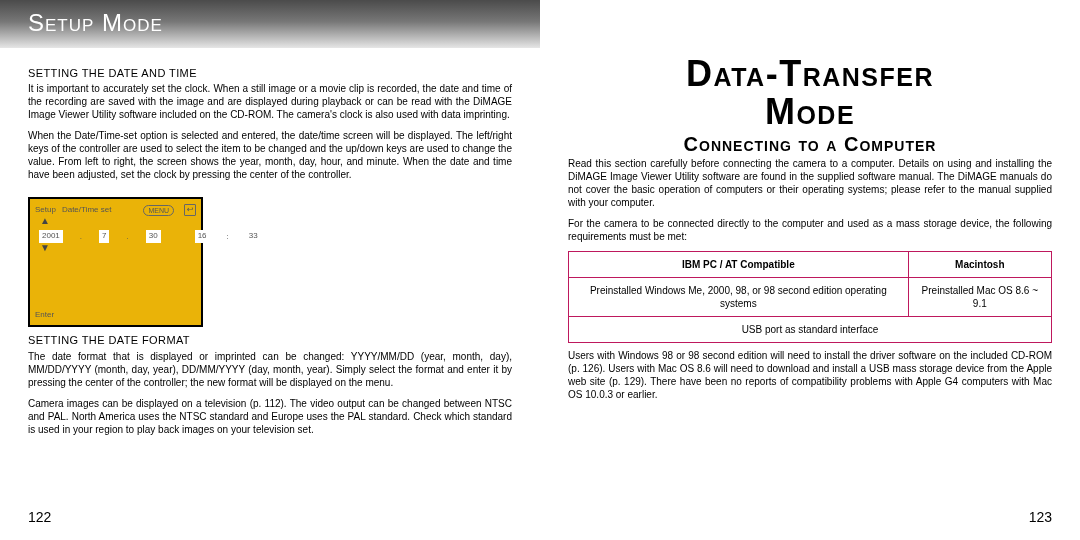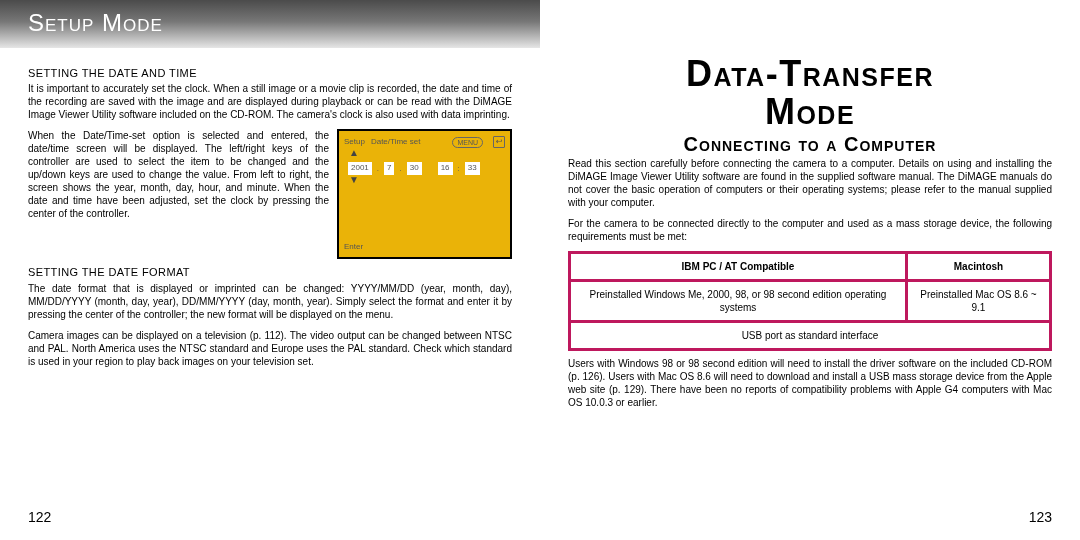--- a/index.html
+++ b/index.html
@@ -40,42 +40,42 @@
     height: 48px;
     font-variant: small-caps;
     letter-spacing: 1px;
     font-size: 24px;
     padding: 7px 0 0 28px;
   }
 
   .content-left { padding-top: 60px; }
   .heading { text-transform: uppercase; font-size: 11px; margin: 6px 0 2px; letter-spacing: 0.4px; }
   .para { font-size: 10px; margin: 0 0 8px; text-align: justify; }
-  .row { display: flex; gap: 8px; }
+  .row { display: flex; gap: 8px; flex-direction: column; }
   .row .para { flex: 1; }
 
   
   .lcd-wrap {
     width: 175px; height: 130px;
     border: 2px solid #000;
     background: #eab308;
     box-sizing: border-box;
     padding: 5px;
     font-size: 8px;
     position: relative;
     color: #555;
     flex: none;
   }
   .lcd-top { display:flex; align-items:center; gap:6px; }
   .menu-oval {
     border:1px solid #666; border-radius: 6px; padding:0 4px;
     font-size:7px;
   }
   .lcd-arrow { font-size: 10px; line-height:1; color:#444; width:12px; text-align:center; padding-left:4px;}
-  .lcd-values { display:flex; gap:5px; align-items:flex-end; margin-top:4px; padding-left:4px;}
+  .lcd-values { display:flex; gap:17px; align-items:flex-end; margin-top:4px; padding-left:4px;}
   .chip { background:#fff; padding:1px 3px; font-size:8px; }
   .spacer1 { flex:1; }
   .lcd-bottom { position:absolute; bottom:5px; left:5px; font-size:8px; }
 
   .page-num { position:absolute; bottom:14px; font-size:14px; }
   .page-num-left { left:28px; }
   .page-num-right { right:28px; }
 
   
   .big-title {
@@ -85,21 +85,21 @@
   .sub-title {
     text-align:center; font-size:20px; font-variant:small-caps;
     letter-spacing:1px; margin:0 0 0;
   }
 
   
   .compat {
     width:100%; border-collapse:collapse; margin:6px 0;
   }
   .compat th, .compat td {
-    border:3px solid #be185d; padding:6px; font-size:10px;
+    border:1px solid #be185d; padding:6px; font-size:10px;
     text-align:center; vertical-align:middle;
   }
   .compat th { font-weight:bold; }
   .return-icon {
     display:inline-block; width:10px; height:10px;
     border:1px solid #666; font-size:8px; line-height:9px; text-align:center;
     border-radius:1px; margin-left:4px;
   }
 
 </style>

